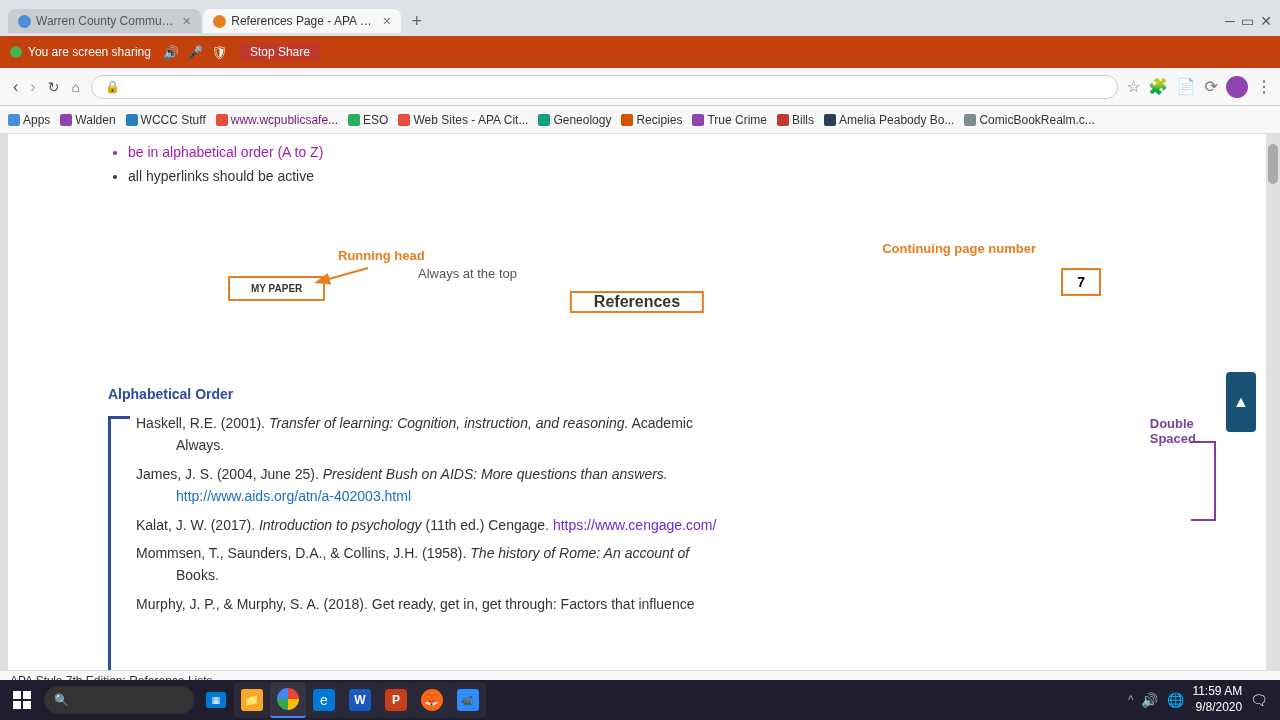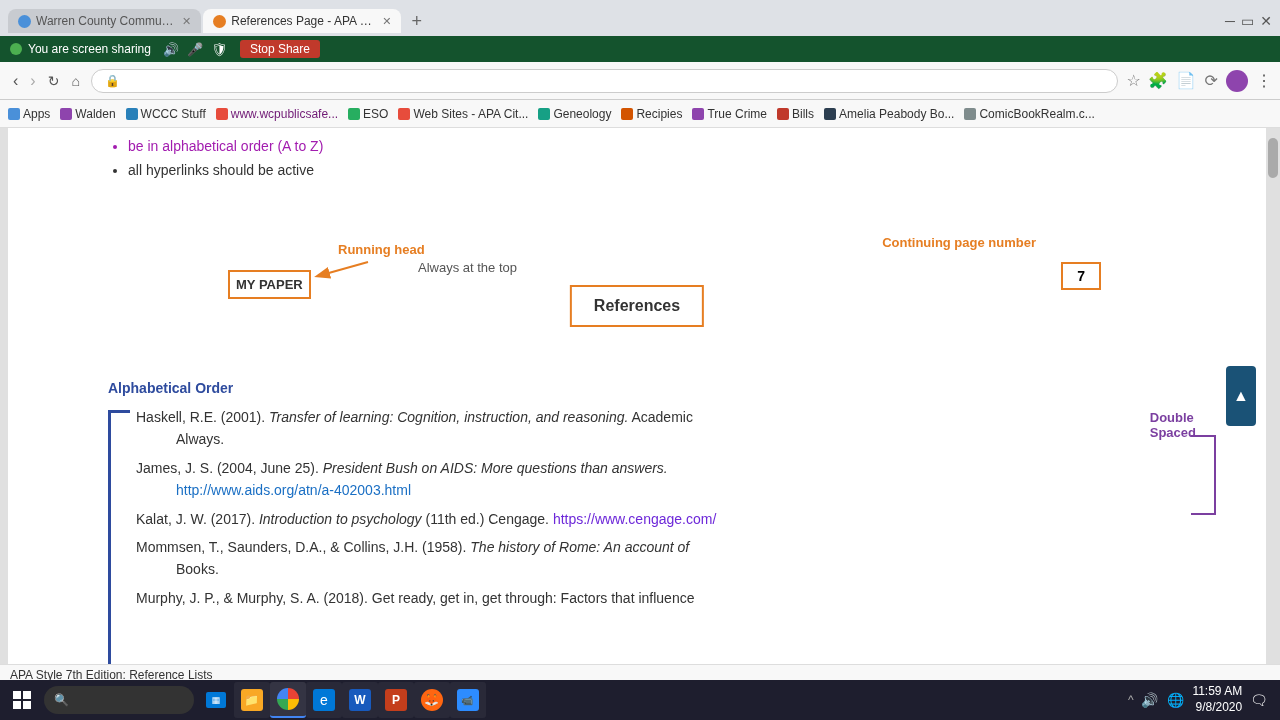--- a/index.html
+++ b/index.html
@@ -20,21 +20,21 @@
     <span style="margin-left:6px;color:#777;font-size:11px;cursor:pointer;">✕</span>
   </div>
   <button style="background:none;border:none;font-size:18px;color:#666;cursor:pointer;padding:0 8px;">+</button>
   <div style="margin-left:auto;display:flex;gap:6px;">
     <span style="font-size:14px;cursor:pointer;color:#555;">─</span>
     <span style="font-size:14px;cursor:pointer;color:#555;">▭</span>
     <span style="font-size:14px;cursor:pointer;color:#555;">✕</span>
   </div>
 </div>
 
-<div style="background:#14532d;display:flex;align-items:center;padding:3px 10px;font-size:12px;color:white;height:26px;">
+<div style="background:#c2410c;display:flex;align-items:center;padding:3px 10px;font-size:12px;color:white;height:32px;">
   <div style="width:12px;height:12px;background:#4caf50;border-radius:50%;margin-right:6px;"></div>
   <span>You are screen sharing</span>
   <div style="display:flex;align-items:center;gap:8px;margin:0 12px;">
     <span style="font-size:13px;">🔊</span>
     <span style="font-size:13px;">🎤</span>
     <span style="font-size:13px;">🛡</span>
   </div>
   <button style="background:#c0392b;color:white;border:none;padding:2px 10px;border-radius:3px;font-size:12px;cursor:pointer;">Stop Share</button>
 </div>
 
@@ -120,21 +120,21 @@
         <li style="font-size:14px;color:#a21caf;margin-bottom:8px;">
           <span>be in alphabetical order (A to Z)</span>
         </li>
         <li style="font-size:14px;color:#333;margin-bottom:8px;">
           <span>all hyperlinks should be active</span>
         </li>
       </ul>
 
       <div style="position:relative;width:100%;height:180px;margin-bottom:10px;">
 
-        <div style="position:absolute;left:120px;top:80px;border:2px solid #e67e22;padding:5px 6px;font-size:13px;font-weight:bold;color:#333;background:white;">
+        <div style="position:absolute;left:120px;top:80px;border:2px solid #e67e22;padding:5px 21px;font-size:10px;font-weight:bold;color:#333;background:white;">
           <span>MY PAPER</span>
         </div>
 
         <div style="position:absolute;left:230px;top:52px;font-size:13px;color:#e67e22;font-weight:bold;">
           <span>Running head</span>
         </div>
 
         <svg style="position:absolute;top:0;left:0;width:100%;height:100%;pointer-events:none;">
 
           <line x1="260" y1="72" x2="210" y2="86" stroke="#e67e22" stroke-width="2" marker-end="url(#arrowOrange)"></line>
@@ -142,21 +142,21 @@
             <marker id="arrowOrange" markerWidth="8" markerHeight="8" refX="6" refY="3" orient="auto">
               <path d="M0,0 L0,6 L8,3 z" fill="#e67e22"></path>
             </marker>
           </defs>
         </svg>
 
         <div style="position:absolute;left:310px;top:70px;font-size:13px;color:#555;">
           <span>Always at the top</span>
         </div>
 
-        <div style="position:absolute;left:50%;top:95px;transform:translateX(-50%);border:2px solid #e67e22;padding:10px 22px;font-size:16px;font-weight:bold;color:#333;background:white;">
+        <div style="position:absolute;left:50%;top:95px;transform:translateX(-50%);border:2px solid #e67e22;padding:0 22px;font-size:16px;font-weight:bold;color:#333;background:white;">
           <span>References</span>
         </div>
 
         <div style="position:absolute;right:130px;top:45px;font-size:13px;color:#e67e22;font-weight:bold;">
           <span>Continuing page number</span>
         </div>
 
         <div style="position:absolute;right:65px;top:72px;border:2px solid #e67e22;padding:4px 14px;font-size:14px;font-weight:bold;background:white;">
           <span>7</span>
         </div>

